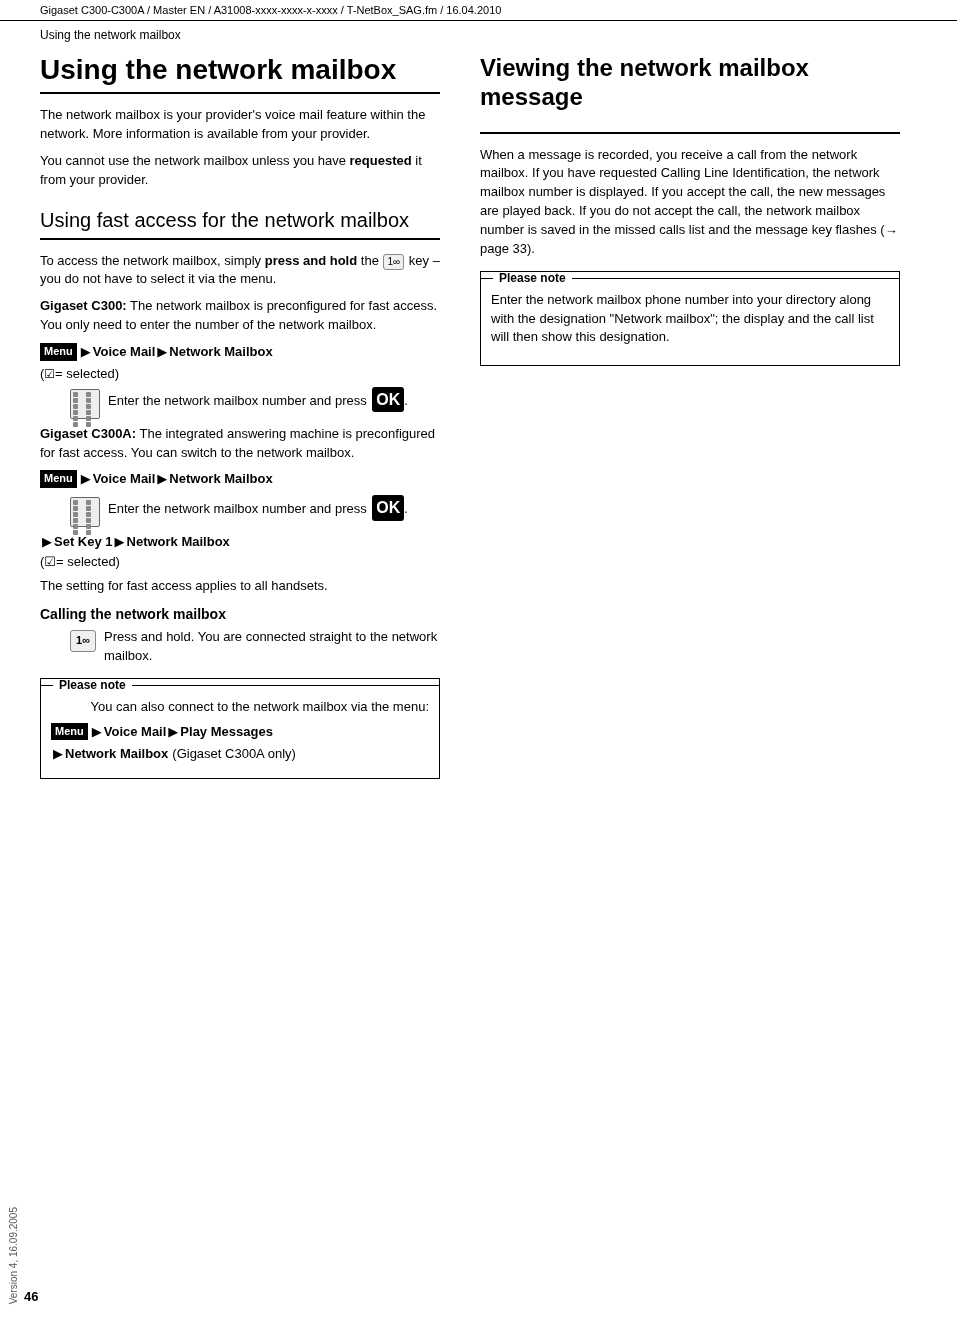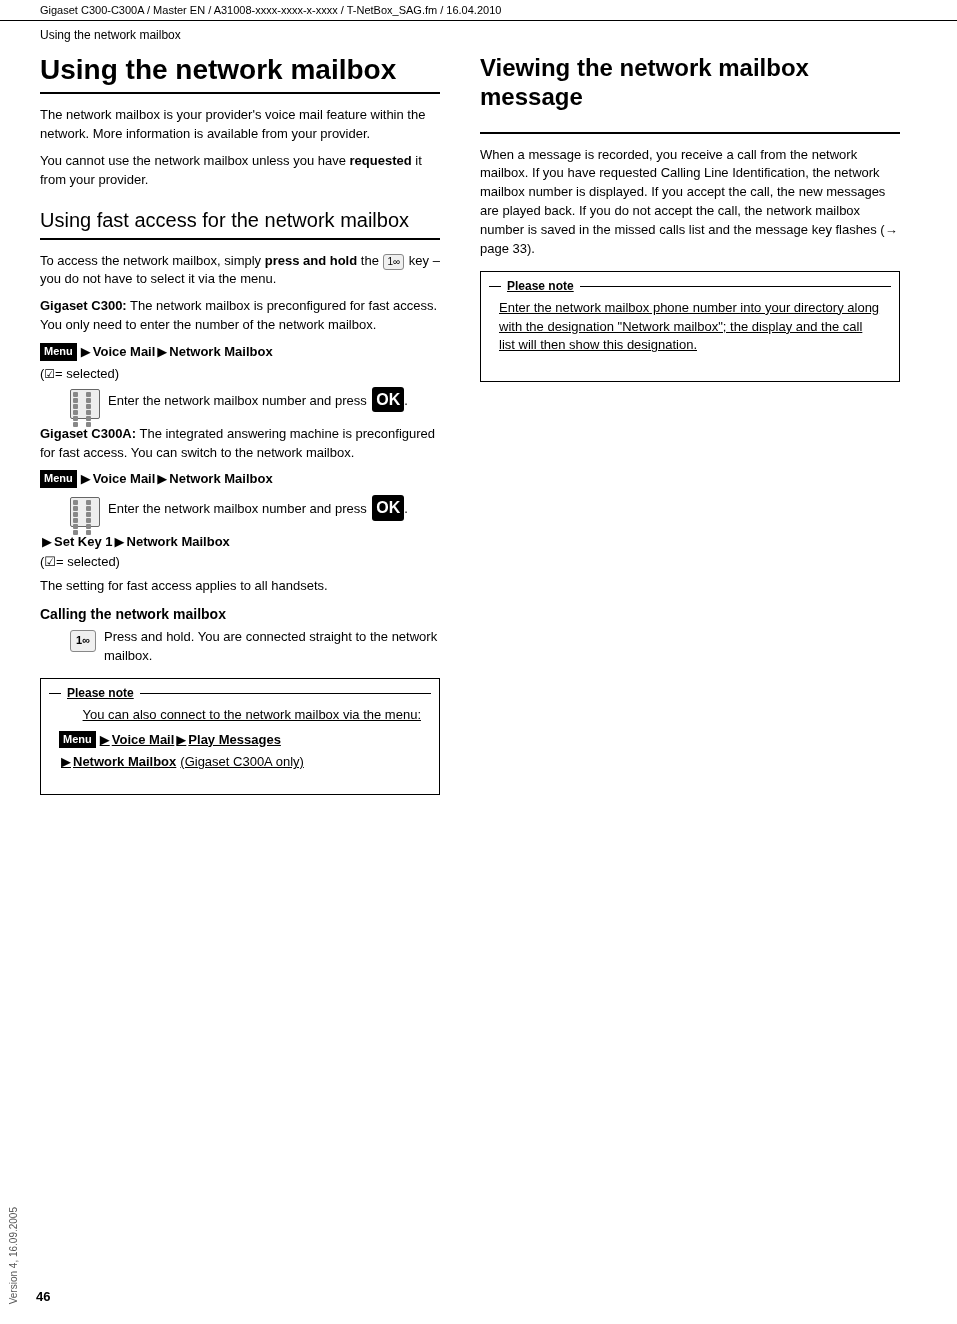--- a/index.html
+++ b/index.html
@@ -123,22 +123,21 @@
       color: #fff;
       font-size: 16px;
       font-weight: bold;
       border-radius: 3px;
       padding: 1px 4px;
       margin-left: 2px;
     }
     .please-note-box-outer {
       border: 1px solid #000;
       margin: 12px 0;
-      padding: 8px;
-      text-decoration: underline;
+      padding: 0;
     }
     .pn-title-row {
       display: flex;
       align-items: center;
     }
     .pn-title-line-left {
       border-top: 1px solid #000;
       flex: 0 0 12px;
     }
     .pn-title-text {
@@ -340,17 +339,17 @@
         <div class="pn-title-line-right"></div>
       </div>
       <div class="pn-body">
         <p>Enter the network mailbox phone number into your directory along with the designation "Network mailbox"; the display and the call list will then show this designation.</p>
       </div>
     </div>
 
   </div>
 </div>
 
-<div style="position: absolute; bottom: 20px; left: 36px;">
+<div style="position: absolute; bottom: 20px; left: 24px;">
   <span style="font-weight:bold; font-size:13px;">46</span>
 </div>
 
 <div style="position: absolute; bottom: 20px; left: 8px; writing-mode: vertical-lr; transform: rotate(180deg); font-size: 10px; color: #555;">Version 4, 16.09.2005</div>
 
 </body></html>

